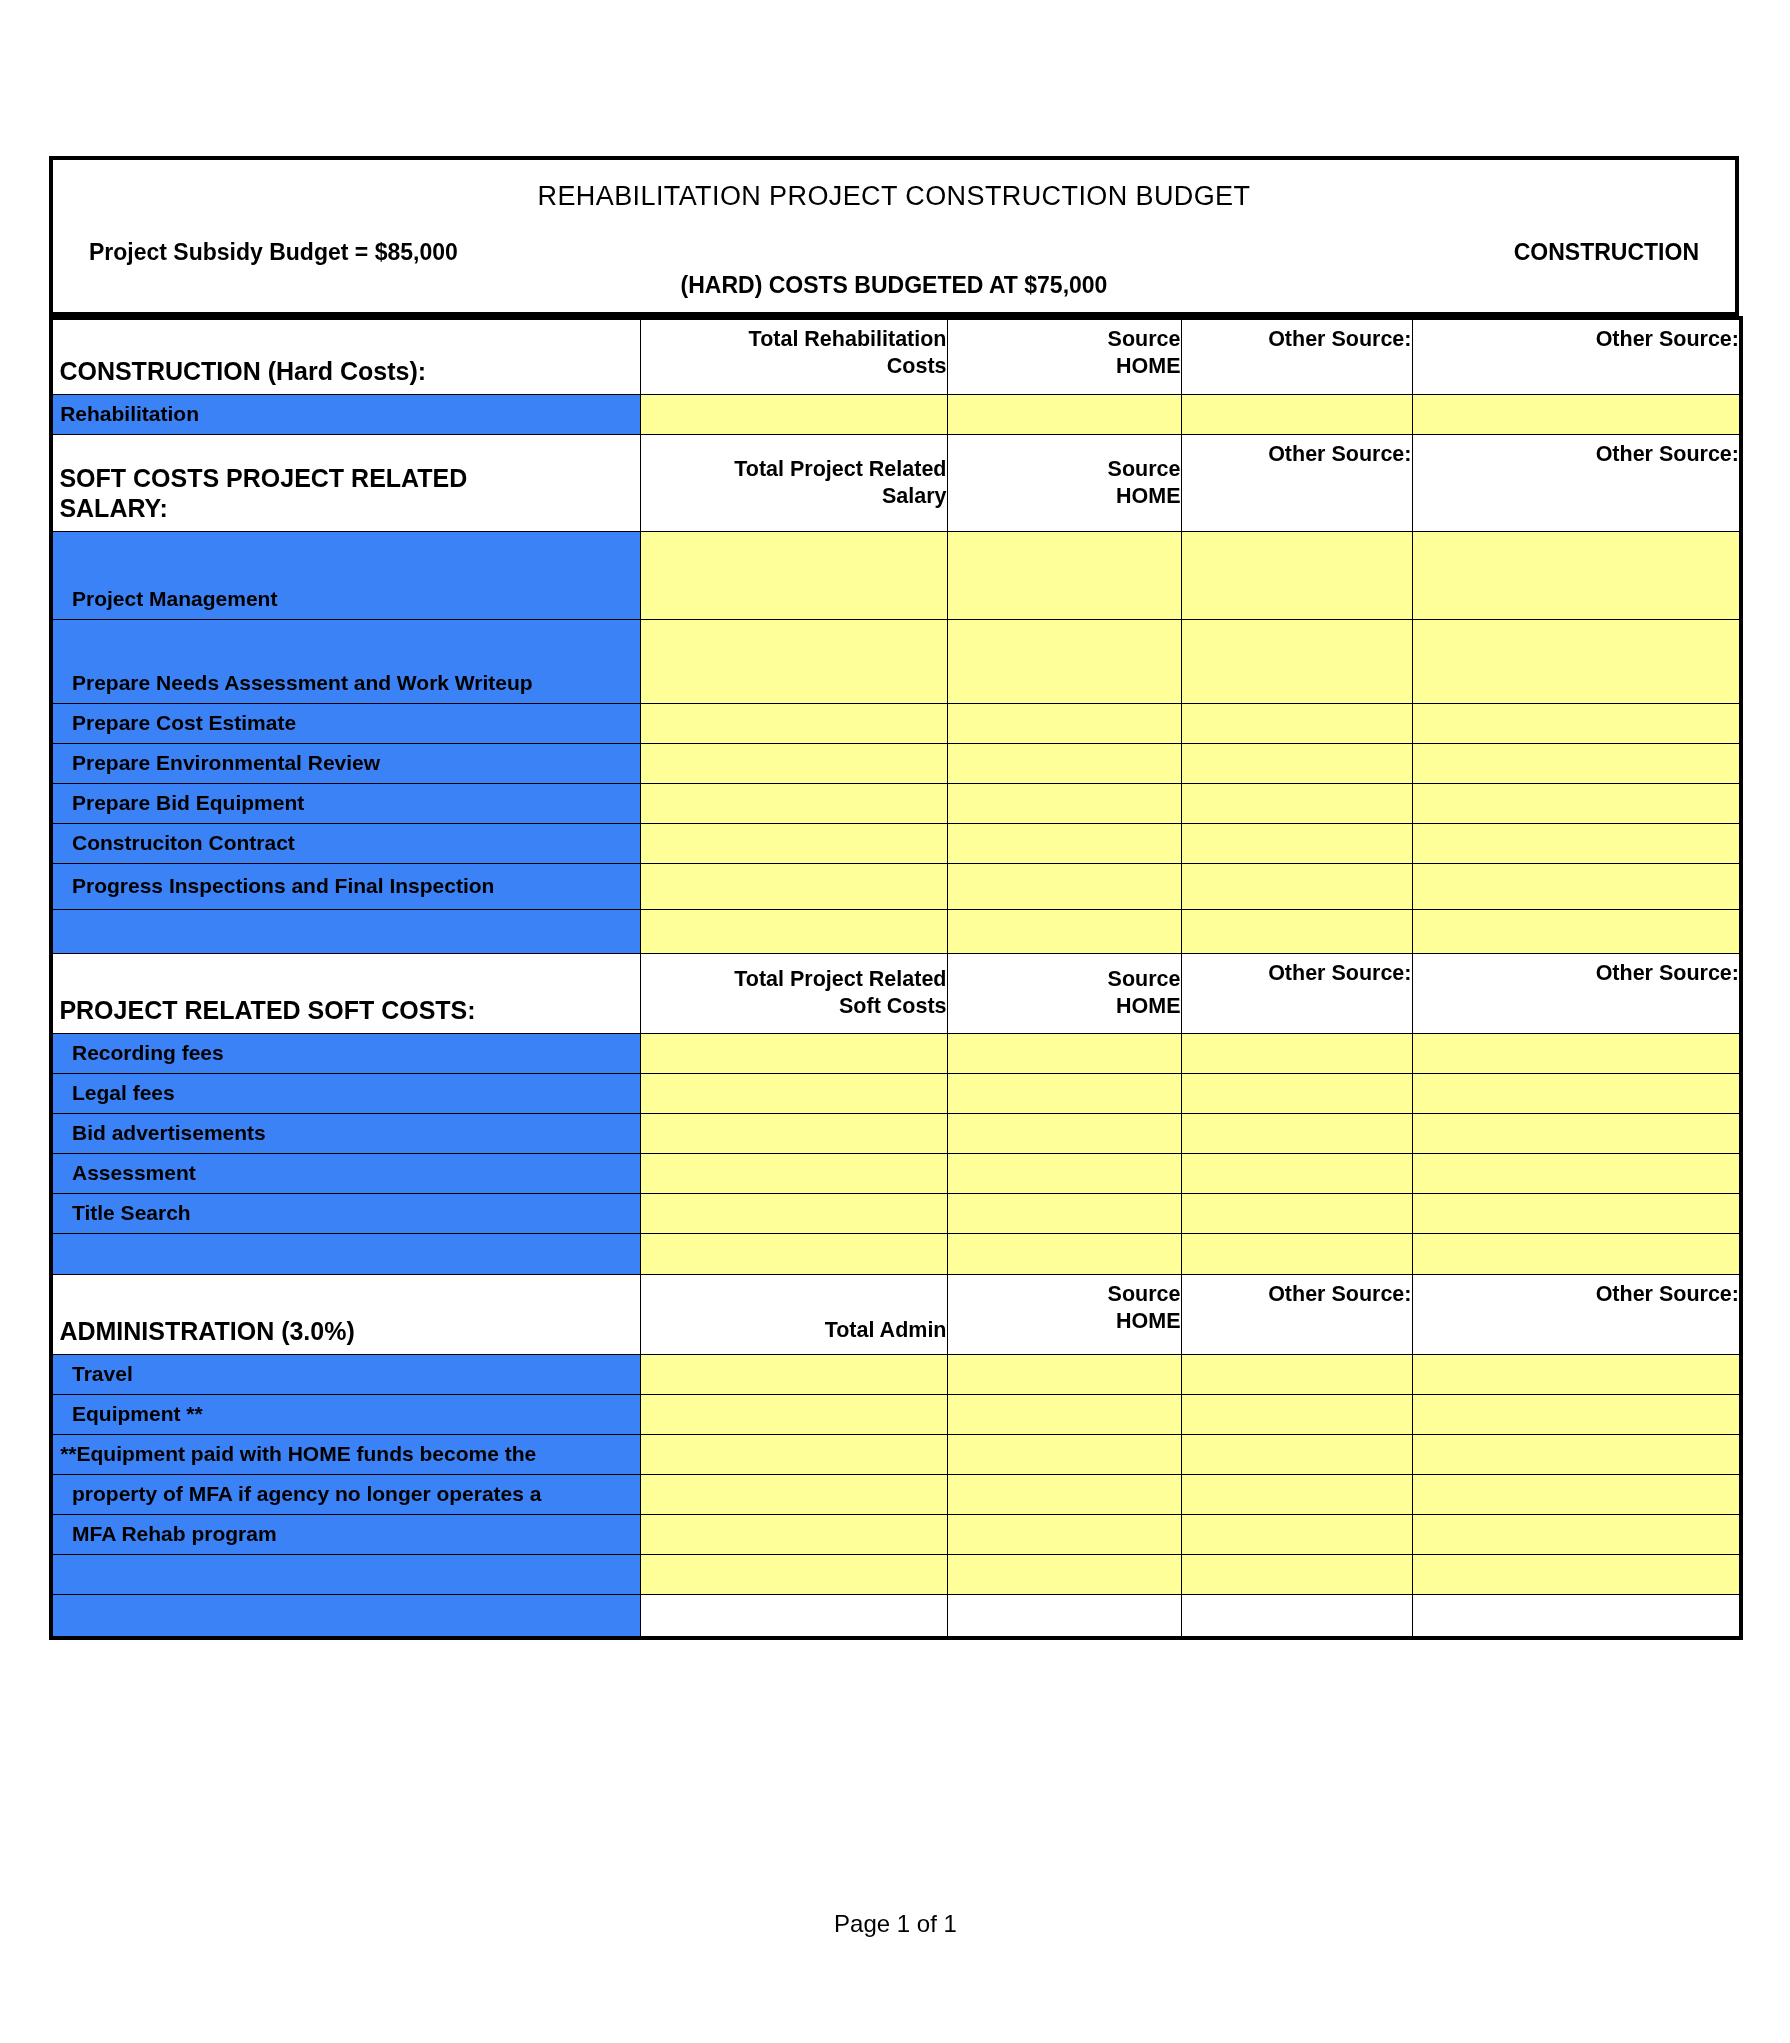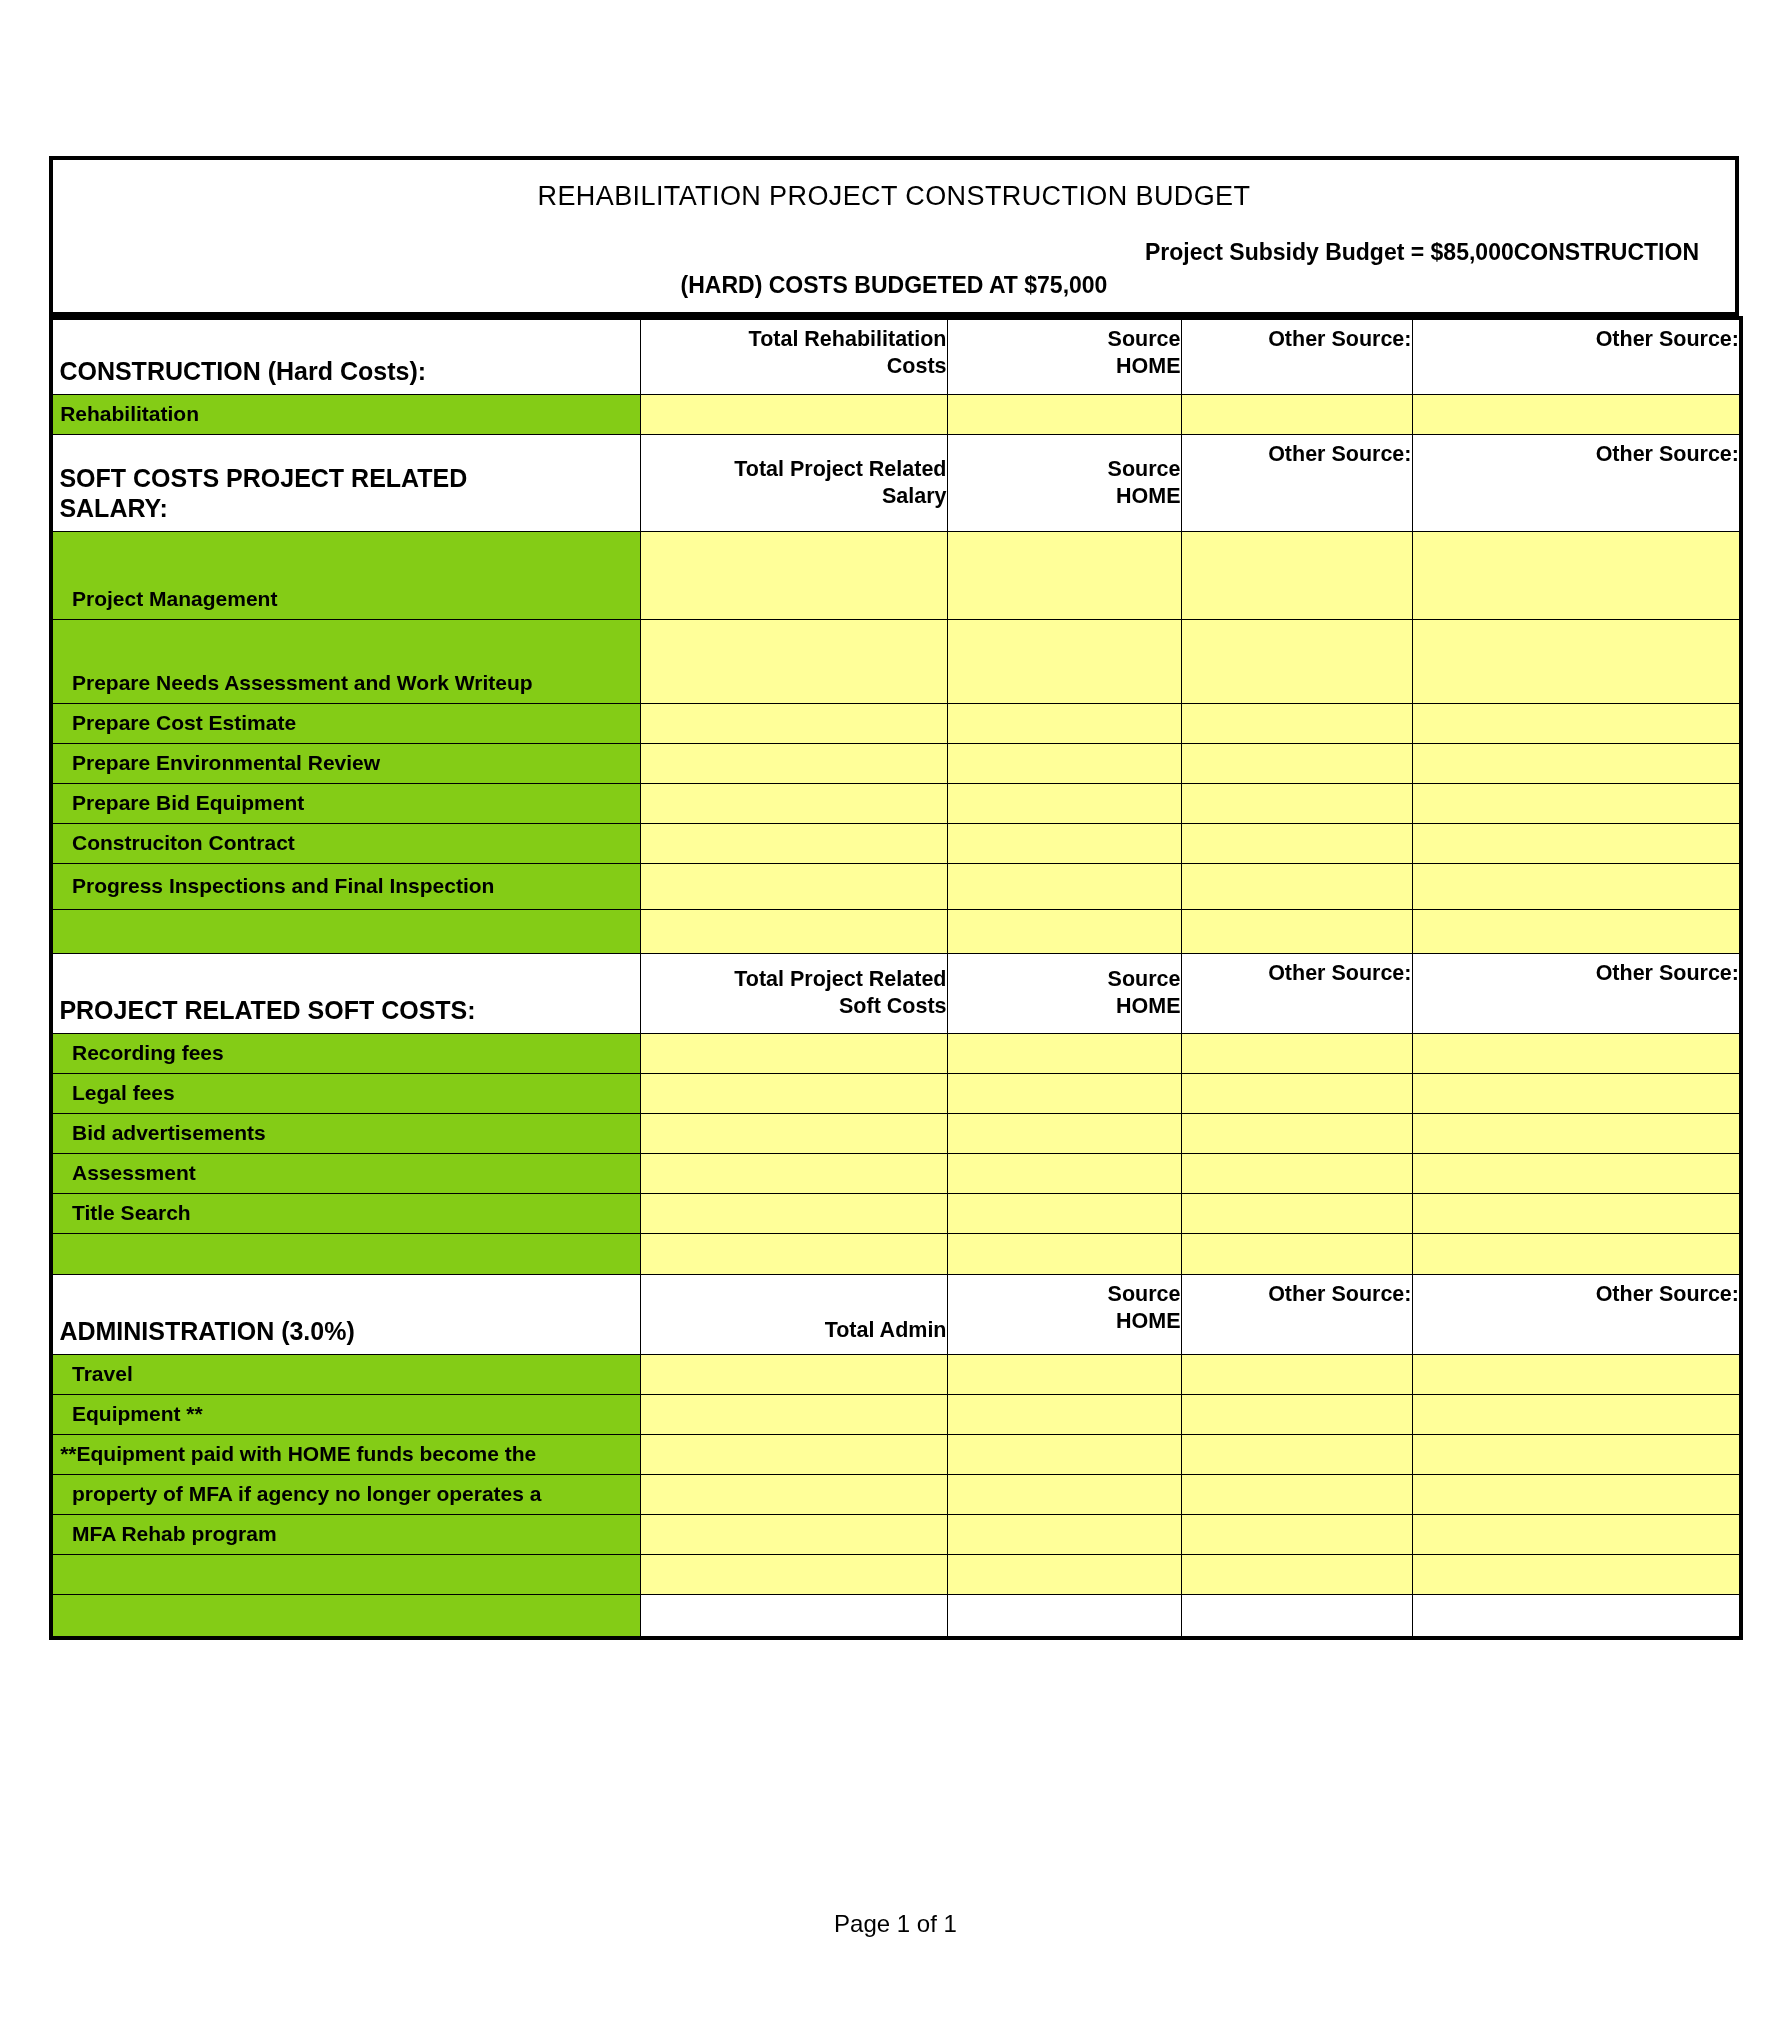--- a/index.html
+++ b/index.html
@@ -25,21 +25,21 @@
     padding: 21px 36px 0 36px;
   }
   .hb-title {
     text-align: center;
     font-size: 27px;
     font-weight: 400;
     letter-spacing: 0.4px;
   }
   .hb-line2 {
     display: flex;
-    justify-content: flex-end;
+    justify-content: space-between;
     align-items: baseline;
     margin-top: 27px;
     font-size: 23px;
     font-weight: 700;
   }
   .hb-line3 {
     text-align: center;
     font-size: 23px;
     font-weight: 700;
     margin-top: 6.4px;
@@ -79,21 +79,21 @@
   .col-head.mid { vertical-align: middle; padding-top: 0; }
   .col-head.bot { vertical-align: bottom; padding-bottom: 9.6px; }
 
   .row-label {
     font-size: 21px;
     font-weight: 700;
     vertical-align: middle;
     padding-left: 19px;
     padding-right: 10px;
     line-height: 1.15;
-    background: #84cc16;
+    background: #3b82f6;
   }
   .row-label.noindent { padding-left: 7.2px; }
   .row-label.bottom { vertical-align: bottom; padding-bottom: 7.2px; }
 
   .cell { background: #fff; }
   .cell.yellow { background: var(--highlight, #FFFF99); }
 
   
   tr.h-sec1   { height: 76px; }
   tr.h-row    { height: 40px; }

